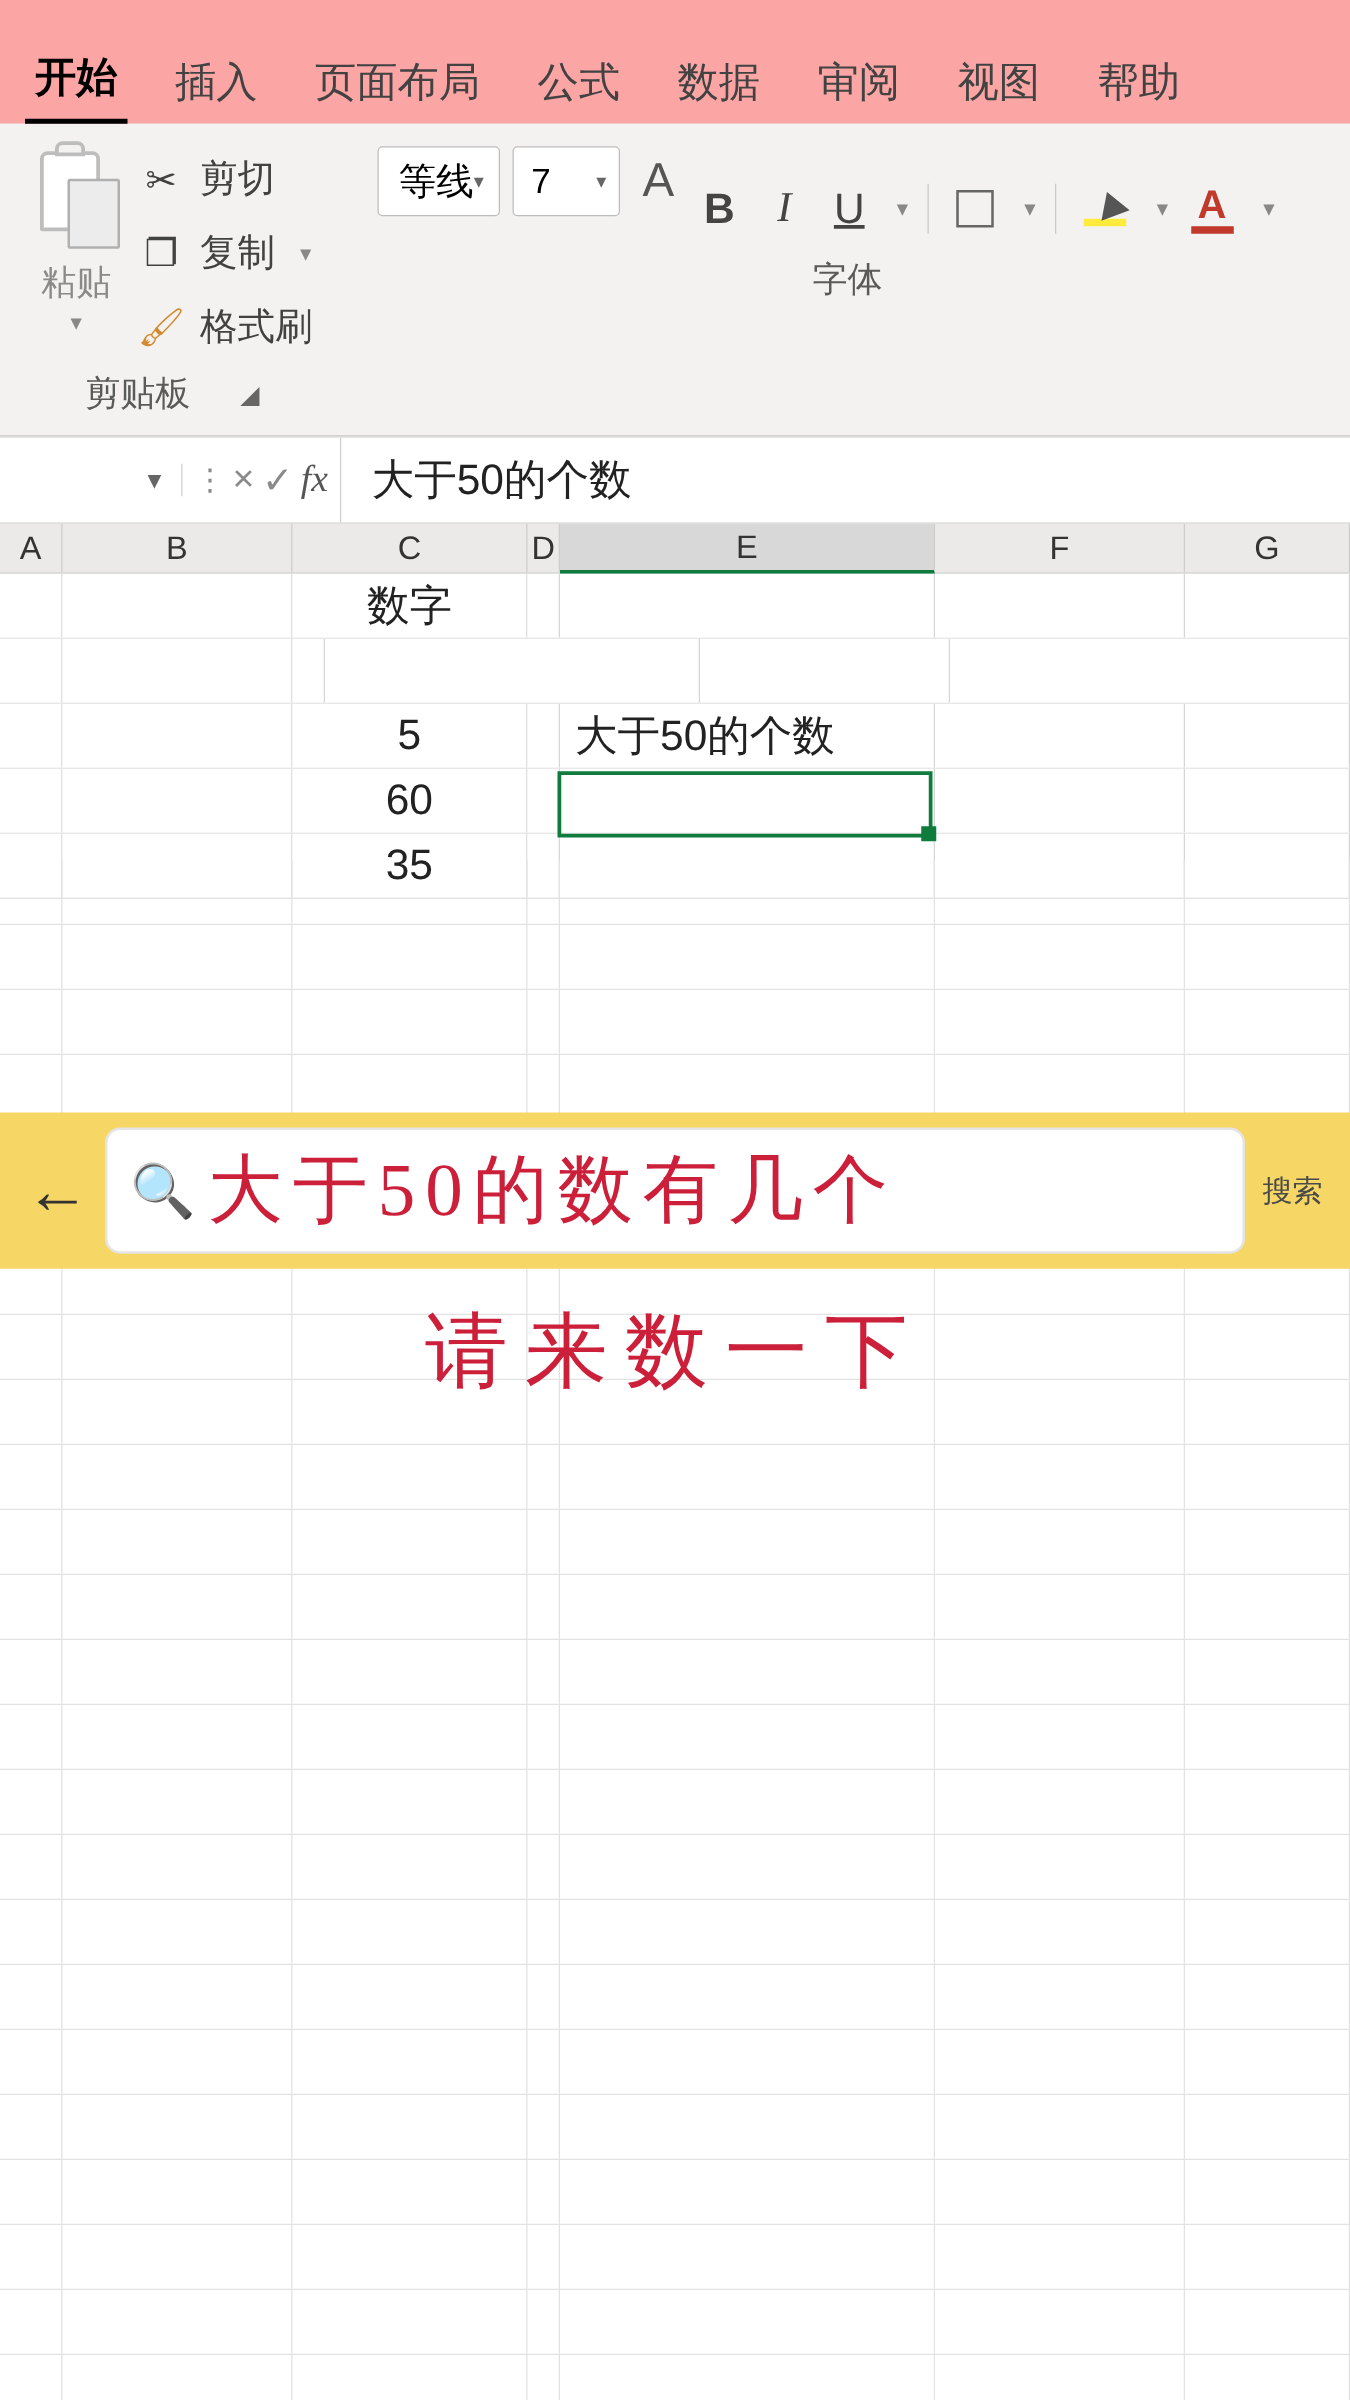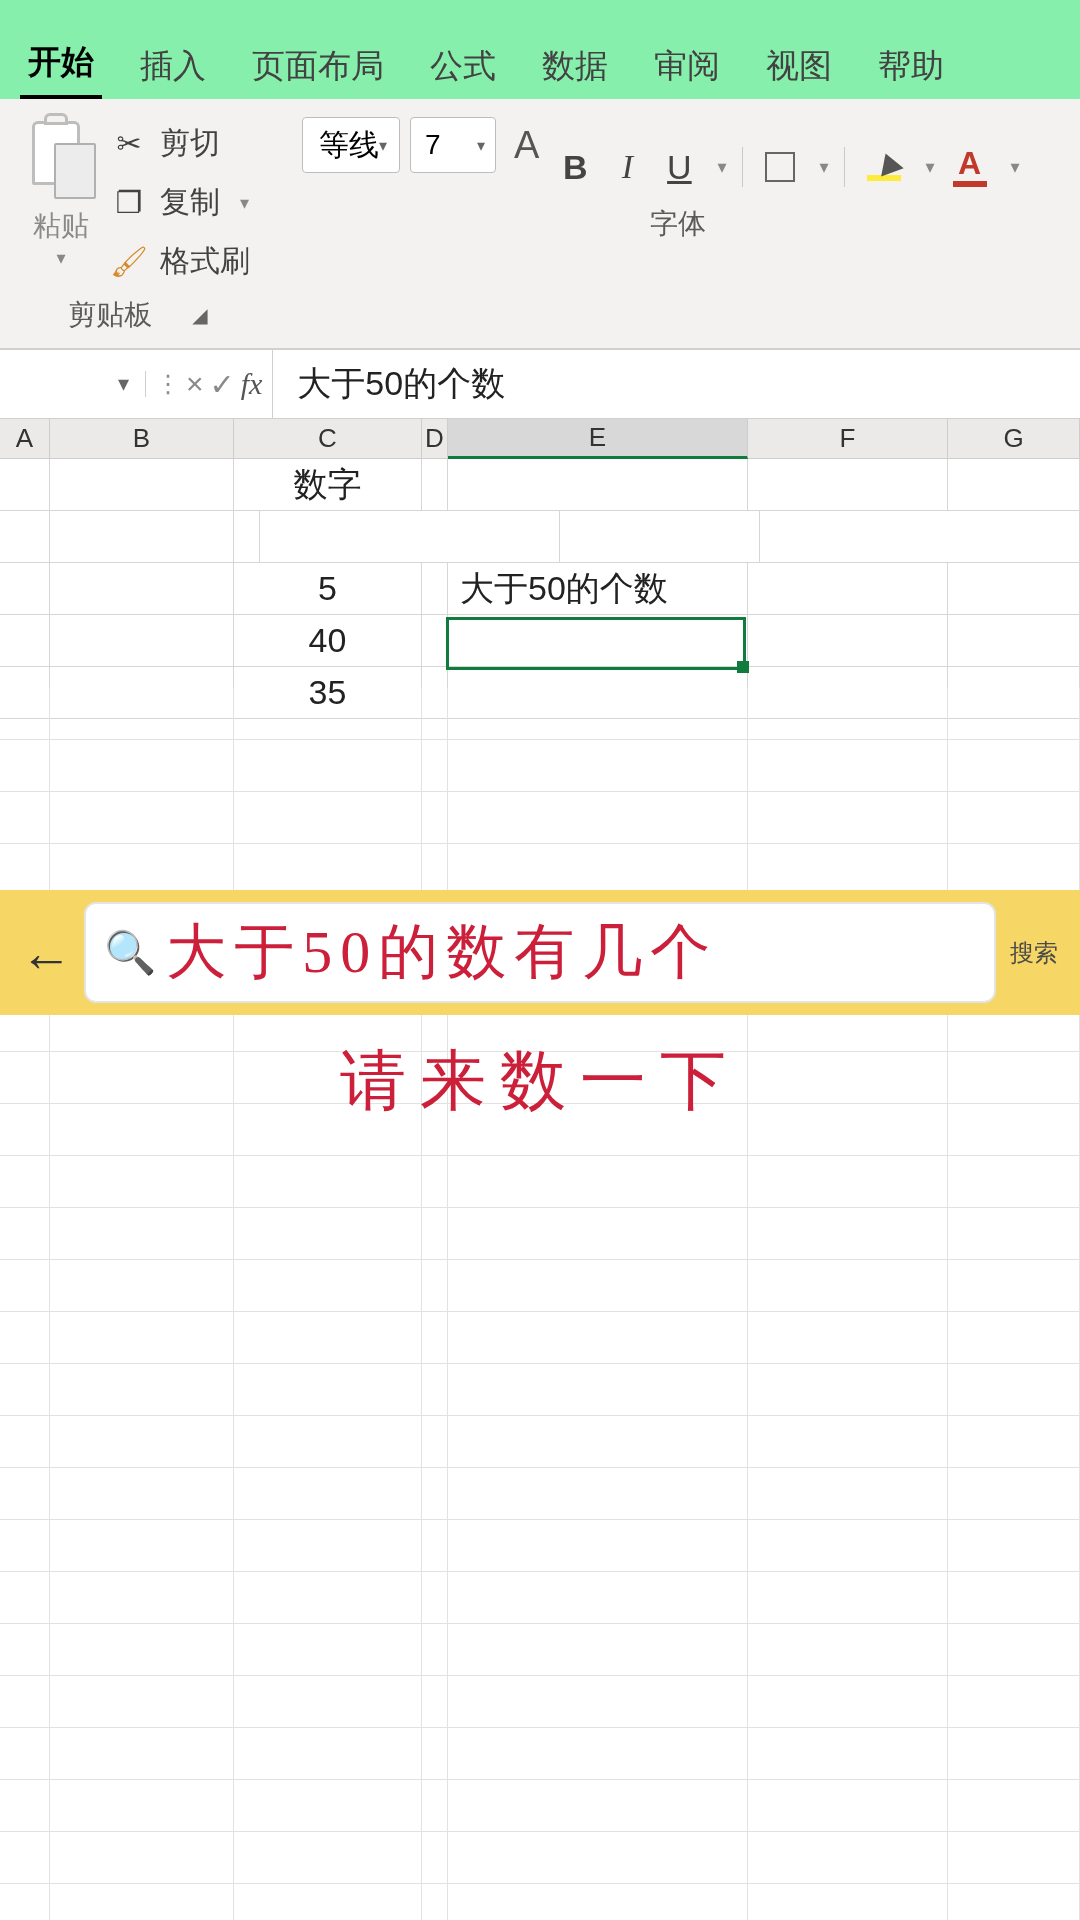--- a/index.html
+++ b/index.html
@@ -15,21 +15,21 @@
 .top-area {
   background: #f3f2f1;
   border-bottom: 1px solid #d0d0d0;
 }
 
 .tabs {
   display: flex;
   align-items: flex-end;
   padding: 30px 20px 0 20px;
   gap: 30px;
-  background: #86efac;
+  background: #fca5a5;
 }
 .tab {
   font-size: 33px;
   color: #424242;
   padding: 10px 8px;
   cursor: pointer;
 }
 .tab.active {
   font-weight: 700;
   color: #000;
@@ -523,21 +523,21 @@
     <div class="cell cC">5</div>
     <div class="cell cD"></div>
     <div class="cell cE left">大于50的个数</div>
     <div class="cell cF"></div>
     <div class="cell cG"></div>
   </div>
 
   <div class="row">
     <div class="cell cA"></div>
     <div class="cell cB"></div>
-    <div class="cell cC">40</div>
+    <div class="cell cC">60</div>
     <div class="cell cD"></div>
     <div class="cell cE"></div>
     <div class="cell cF"></div>
     <div class="cell cG"></div>
   </div>
 
   <div class="row">
     <div class="cell cA"></div>
     <div class="cell cB"></div>
     <div class="cell cC">35</div>

